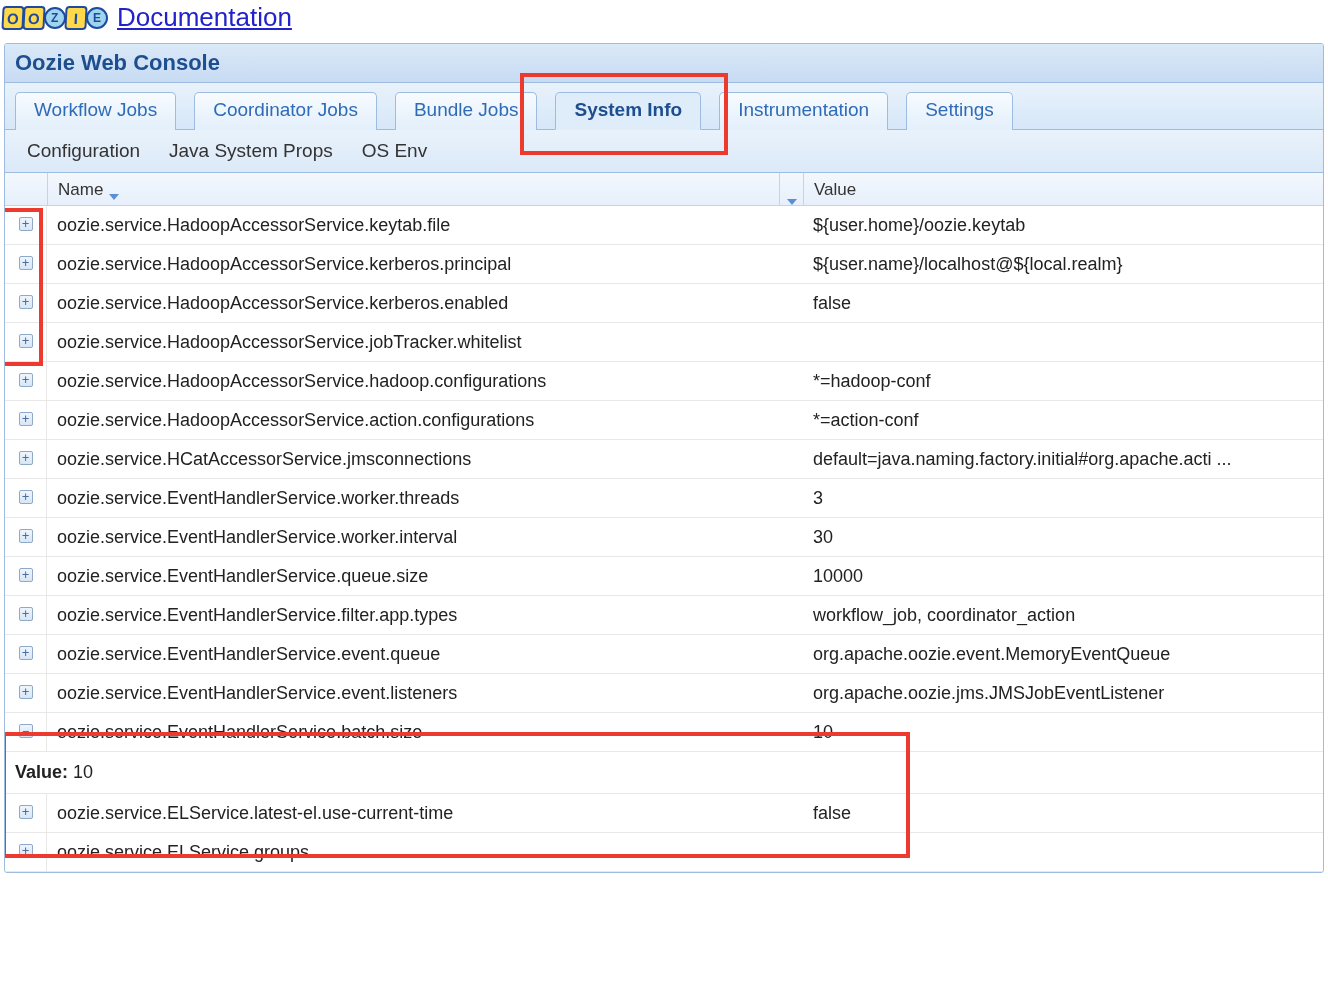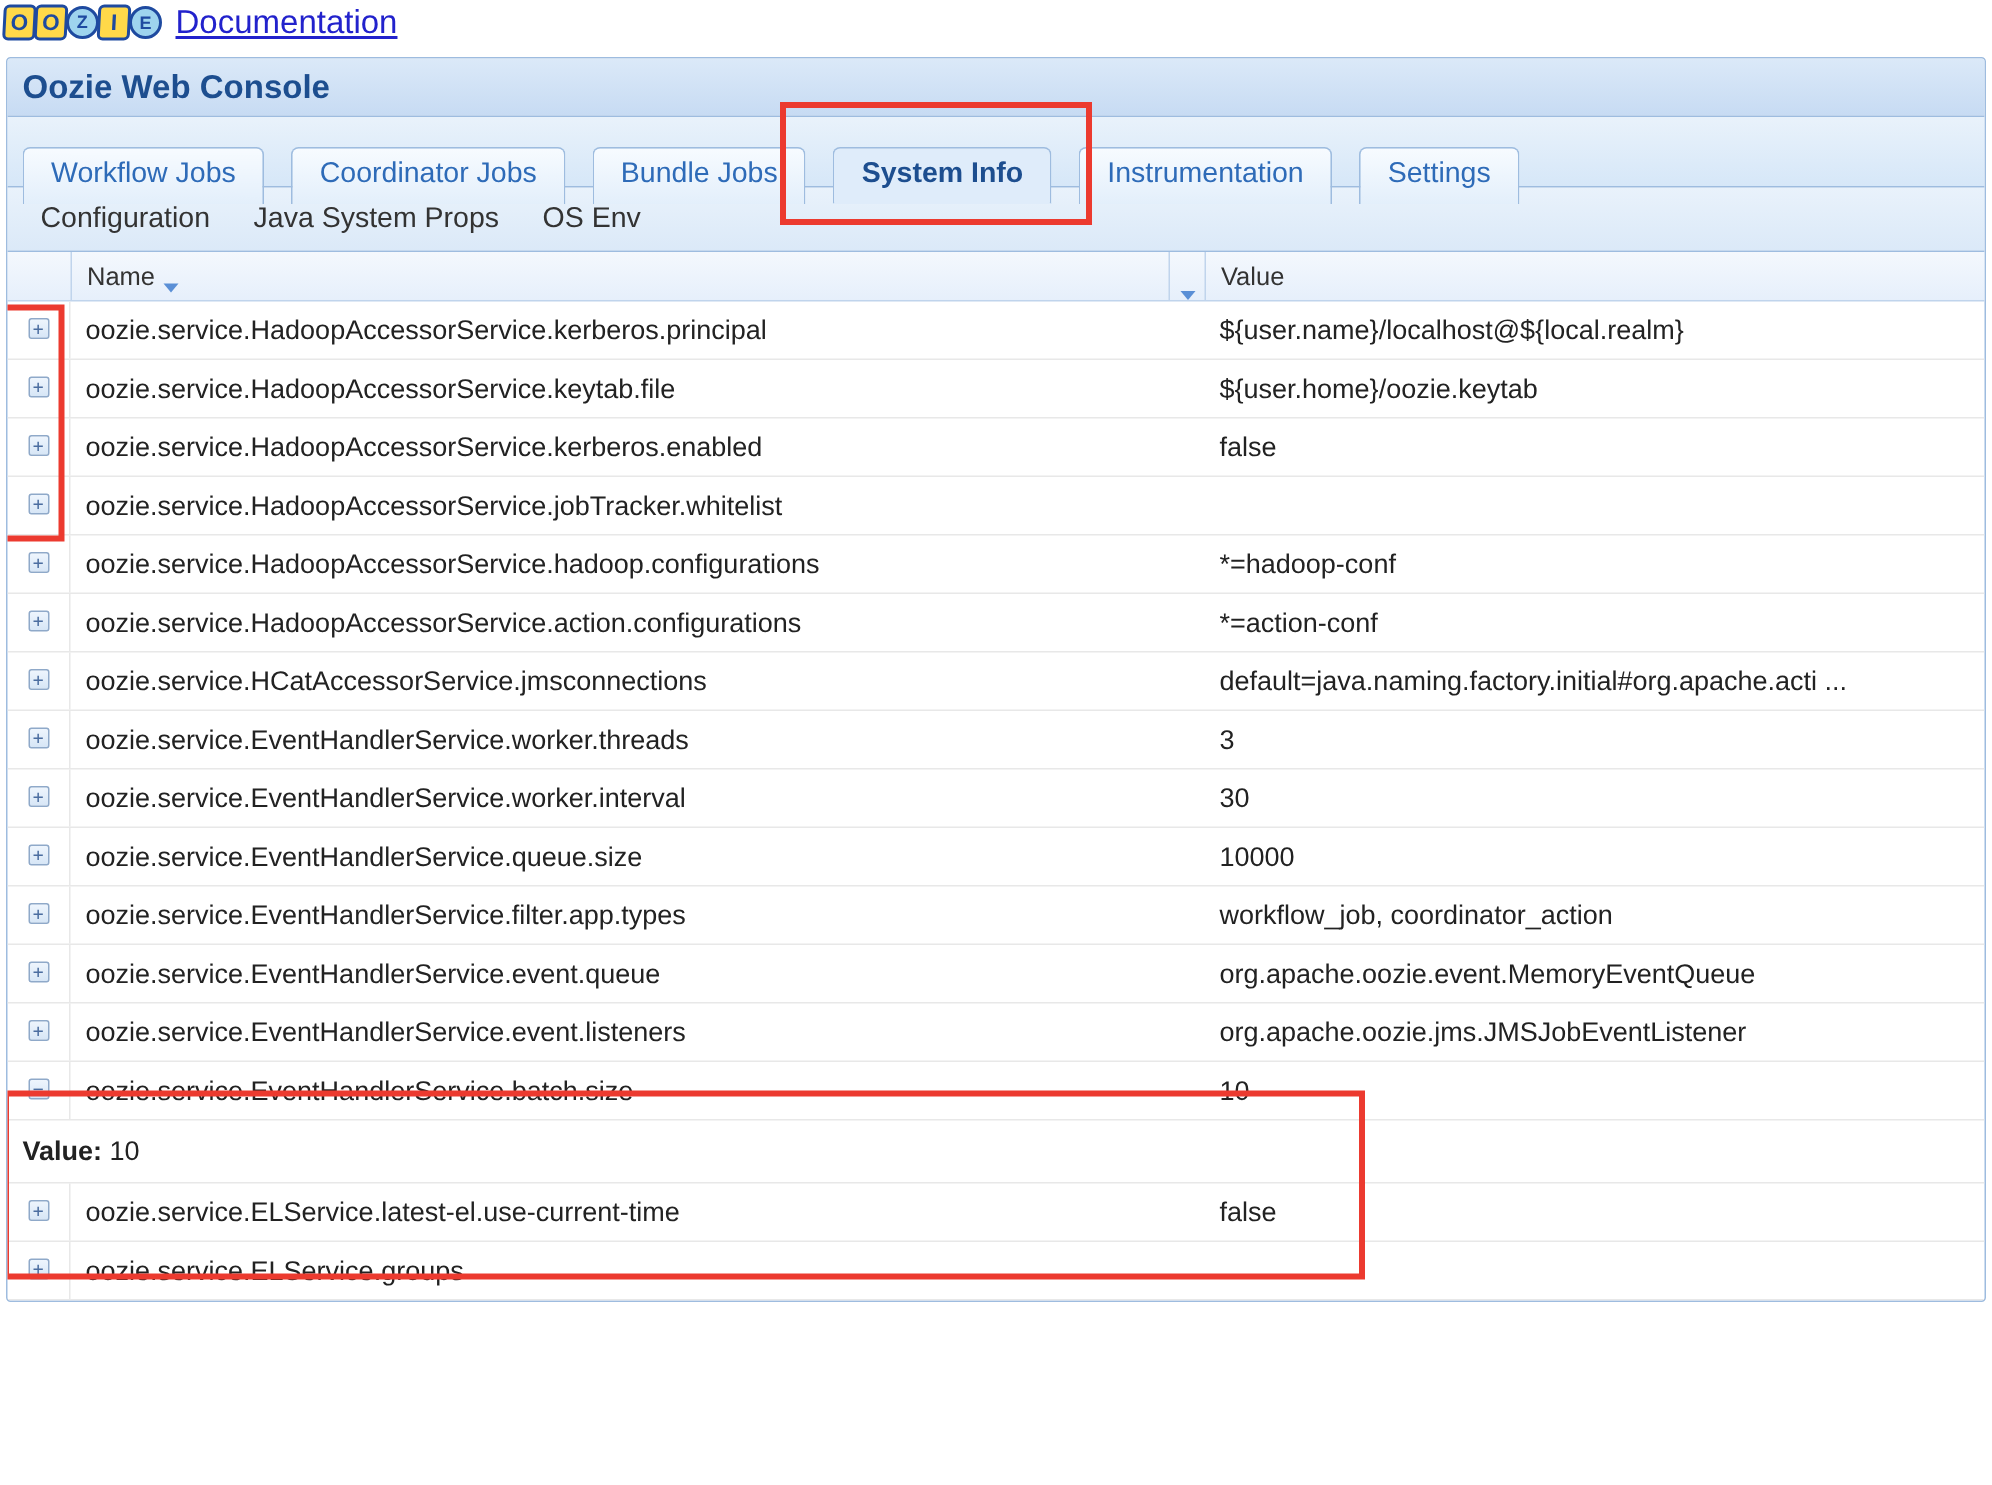--- a/index.html
+++ b/index.html
@@ -35,21 +35,21 @@
     font-weight: 900;
     font-size: 15px;
     color: #1e4aa0;
     margin-right: -1px;
     transform: skewX(-3deg);
   }
   .oozie-logo span.y { background: #ffd949; }
   .oozie-logo span.b { background: #9ed4ee; border-radius: 12px; transform: rotate(45deg); font-size:12px; width:22px; height:22px; }
   .oozie-logo span.b > i { transform: rotate(-45deg); font-style:normal; }
   .doc-link {
-    font-size: 22px;
+    font-size: 26px;
     color: #2222cc;
   }
 
   
   .panel {
     border: 1px solid #9ebcdf;
     margin: 4px;
     border-radius: 3px;
     overflow: hidden;
   }
@@ -74,21 +74,21 @@
   .tab {
     background: linear-gradient(#f7fbff, #e3effb);
     border: 1px solid #9ebcdf;
     border-bottom: none;
     border-radius: 5px 5px 0 0;
     padding: 6px 18px 8px 18px;
     color: #2e6bb8;
     font-size: 19px;
     cursor: pointer;
     position: relative;
-    top: 12px;
+    top: 1px;
   }
   .tab.active {
     background: #dfecfa;
     font-weight: bold;
     color: #1d4e8f;
     border-bottom: 1px solid #dfecfa;
     z-index: 2;
   }
 
   
@@ -249,31 +249,31 @@
     <div>
       <span>Value</span>
     </div>
   </div>
 
   <div class="grid-body" id="grid-body">
       <div class="row">
         <div class="expandcell">
           <span class="expander plus"></span>
         </div>
+        <div>oozie.service.HadoopAccessorService.keytab.file</div>
+        <div></div>
+        <div>${user.home}/oozie.keytab</div>
+      </div>
+      <div class="row">
+        <div class="expandcell">
+          <span class="expander plus"></span>
+        </div>
         <div>oozie.service.HadoopAccessorService.kerberos.principal</div>
         <div></div>
         <div>${user.name}/localhost@${local.realm}</div>
-      </div>
-      <div class="row">
-        <div class="expandcell">
-          <span class="expander plus"></span>
-        </div>
-        <div>oozie.service.HadoopAccessorService.keytab.file</div>
-        <div></div>
-        <div>${user.home}/oozie.keytab</div>
       </div>
       <div class="row">
         <div class="expandcell">
           <span class="expander plus"></span>
         </div>
         <div>oozie.service.HadoopAccessorService.kerberos.enabled</div>
         <div></div>
         <div>false</div>
       </div>
       <div class="row">

